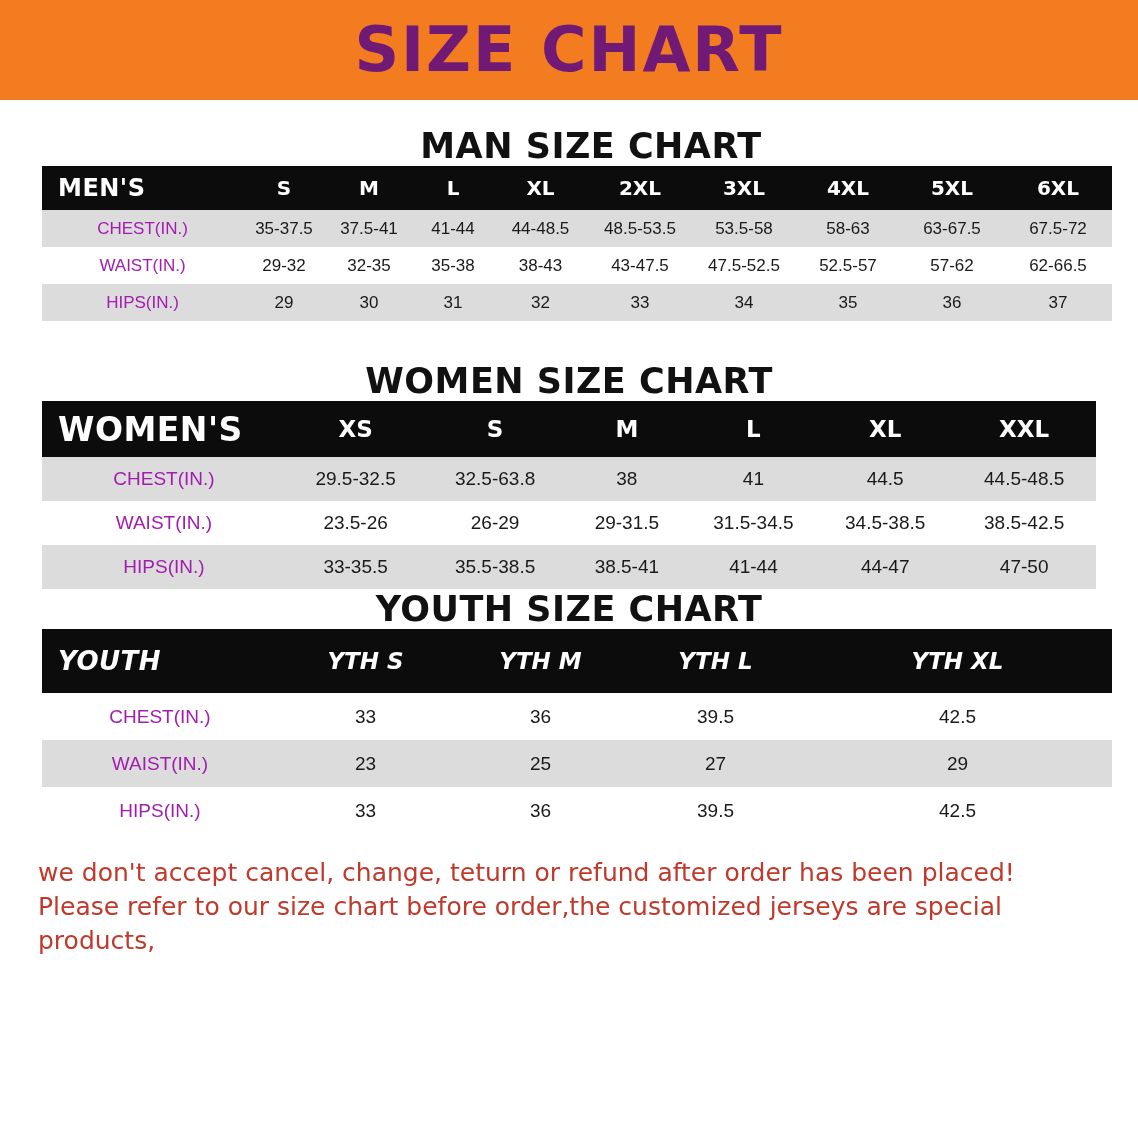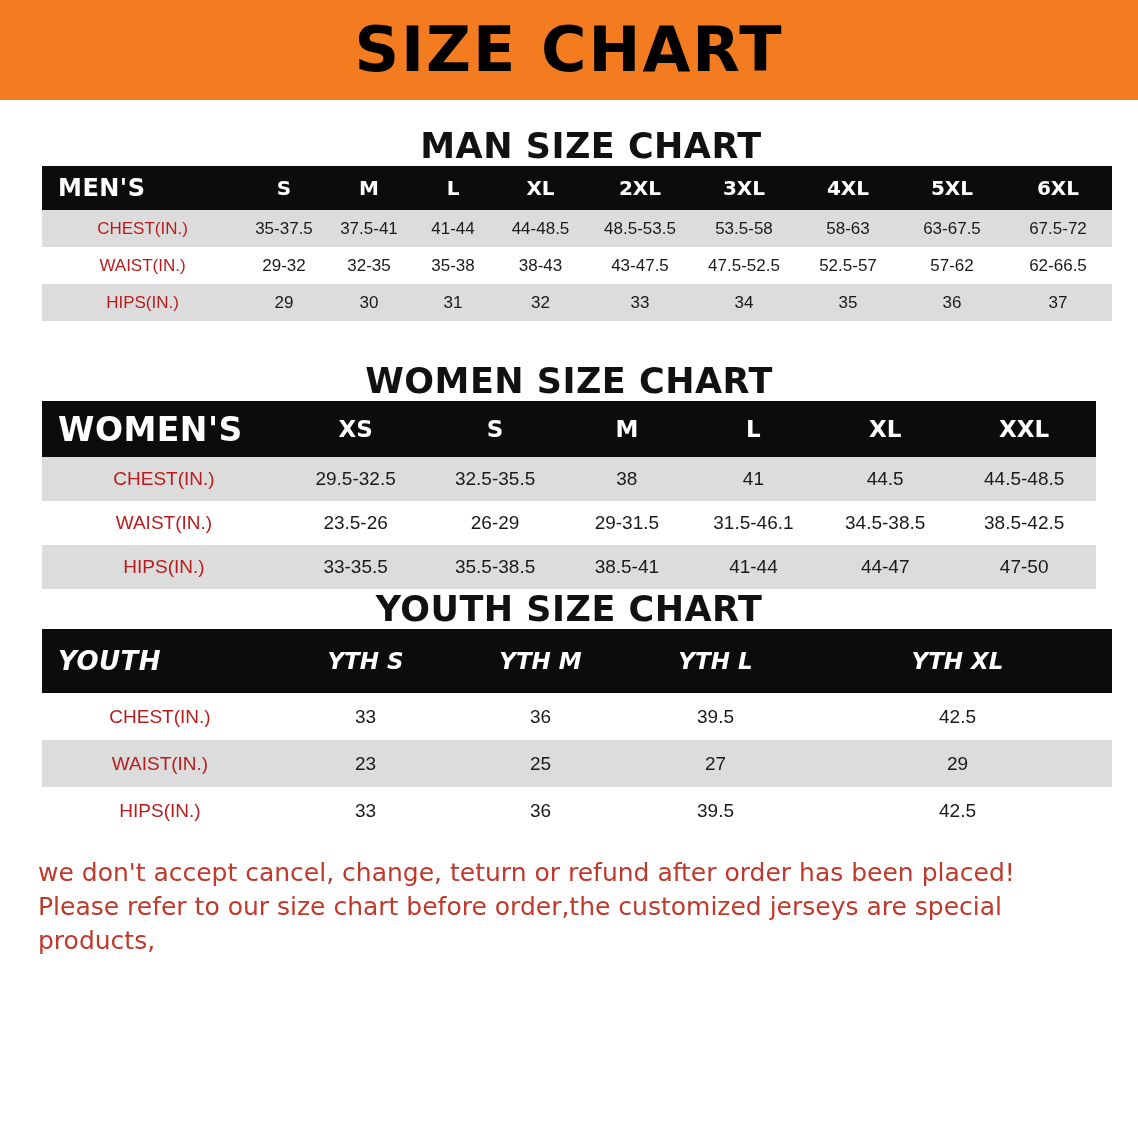--- a/index.html
+++ b/index.html
@@ -20,21 +20,21 @@
     background: #f47c20;
     display: flex;
     align-items: center;
     justify-content: center;
   }
   .banner-title {
     font-family: "DejaVu Sans", sans-serif;
     font-weight: 700;
     font-size: 62px;
     letter-spacing: 2px;
-    color: #000000;
+    color: #701a75;
     line-height: 1;
   }
 
   
   .section-title {
     text-align: center;
     font-family: "DejaVu Sans", sans-serif;
     font-weight: 700;
     font-size: 35px;
     color: #111111;
@@ -67,21 +67,21 @@
     font-size: 24px;
     letter-spacing: 0.5px;
   }
   tbody td {
     text-align: center;
     color: #1a1a1a;
     font-family: "Liberation Sans", sans-serif;
   }
   tbody td.rowhead {
     text-align: center;
-    color: #b91c1c;
+    color: #a21caf;
   }
   tr.shade td { background: #dcdcdc; }
   tr.plain td { background: #ffffff; }
 
   
   #men-table thead th { height: 44px; font-size: 20px; }
   #men-table thead th.rowhead-cell { font-size: 24px; }
   #men-table tbody td { height: 35px; font-size: 17px; }
 
   
@@ -184,32 +184,32 @@
         <th style="width:120px">M</th>
         <th style="width:125px">L</th>
         <th style="width:130px">XL</th>
         <th style="width:139px">XXL</th>
       </tr>
     </thead>
     <tbody>
       <tr class="shade">
         <td class="rowhead">CHEST(IN.)</td>
         <td>29.5-32.5</td>
-        <td>32.5-35.5</td>
+        <td>32.5-63.8</td>
         <td>38</td>
         <td>41</td>
         <td>44.5</td>
         <td>44.5-48.5</td>
       </tr>
       <tr class="plain">
         <td class="rowhead">WAIST(IN.)</td>
         <td>23.5-26</td>
         <td>26-29</td>
         <td>29-31.5</td>
-        <td>31.5-46.1</td>
+        <td>31.5-34.5</td>
         <td>34.5-38.5</td>
         <td>38.5-42.5</td>
       </tr>
       <tr class="shade">
         <td class="rowhead">HIPS(IN.)</td>
         <td>33-35.5</td>
         <td>35.5-38.5</td>
         <td>38.5-41</td>
         <td>41-44</td>
         <td>44-47</td>

